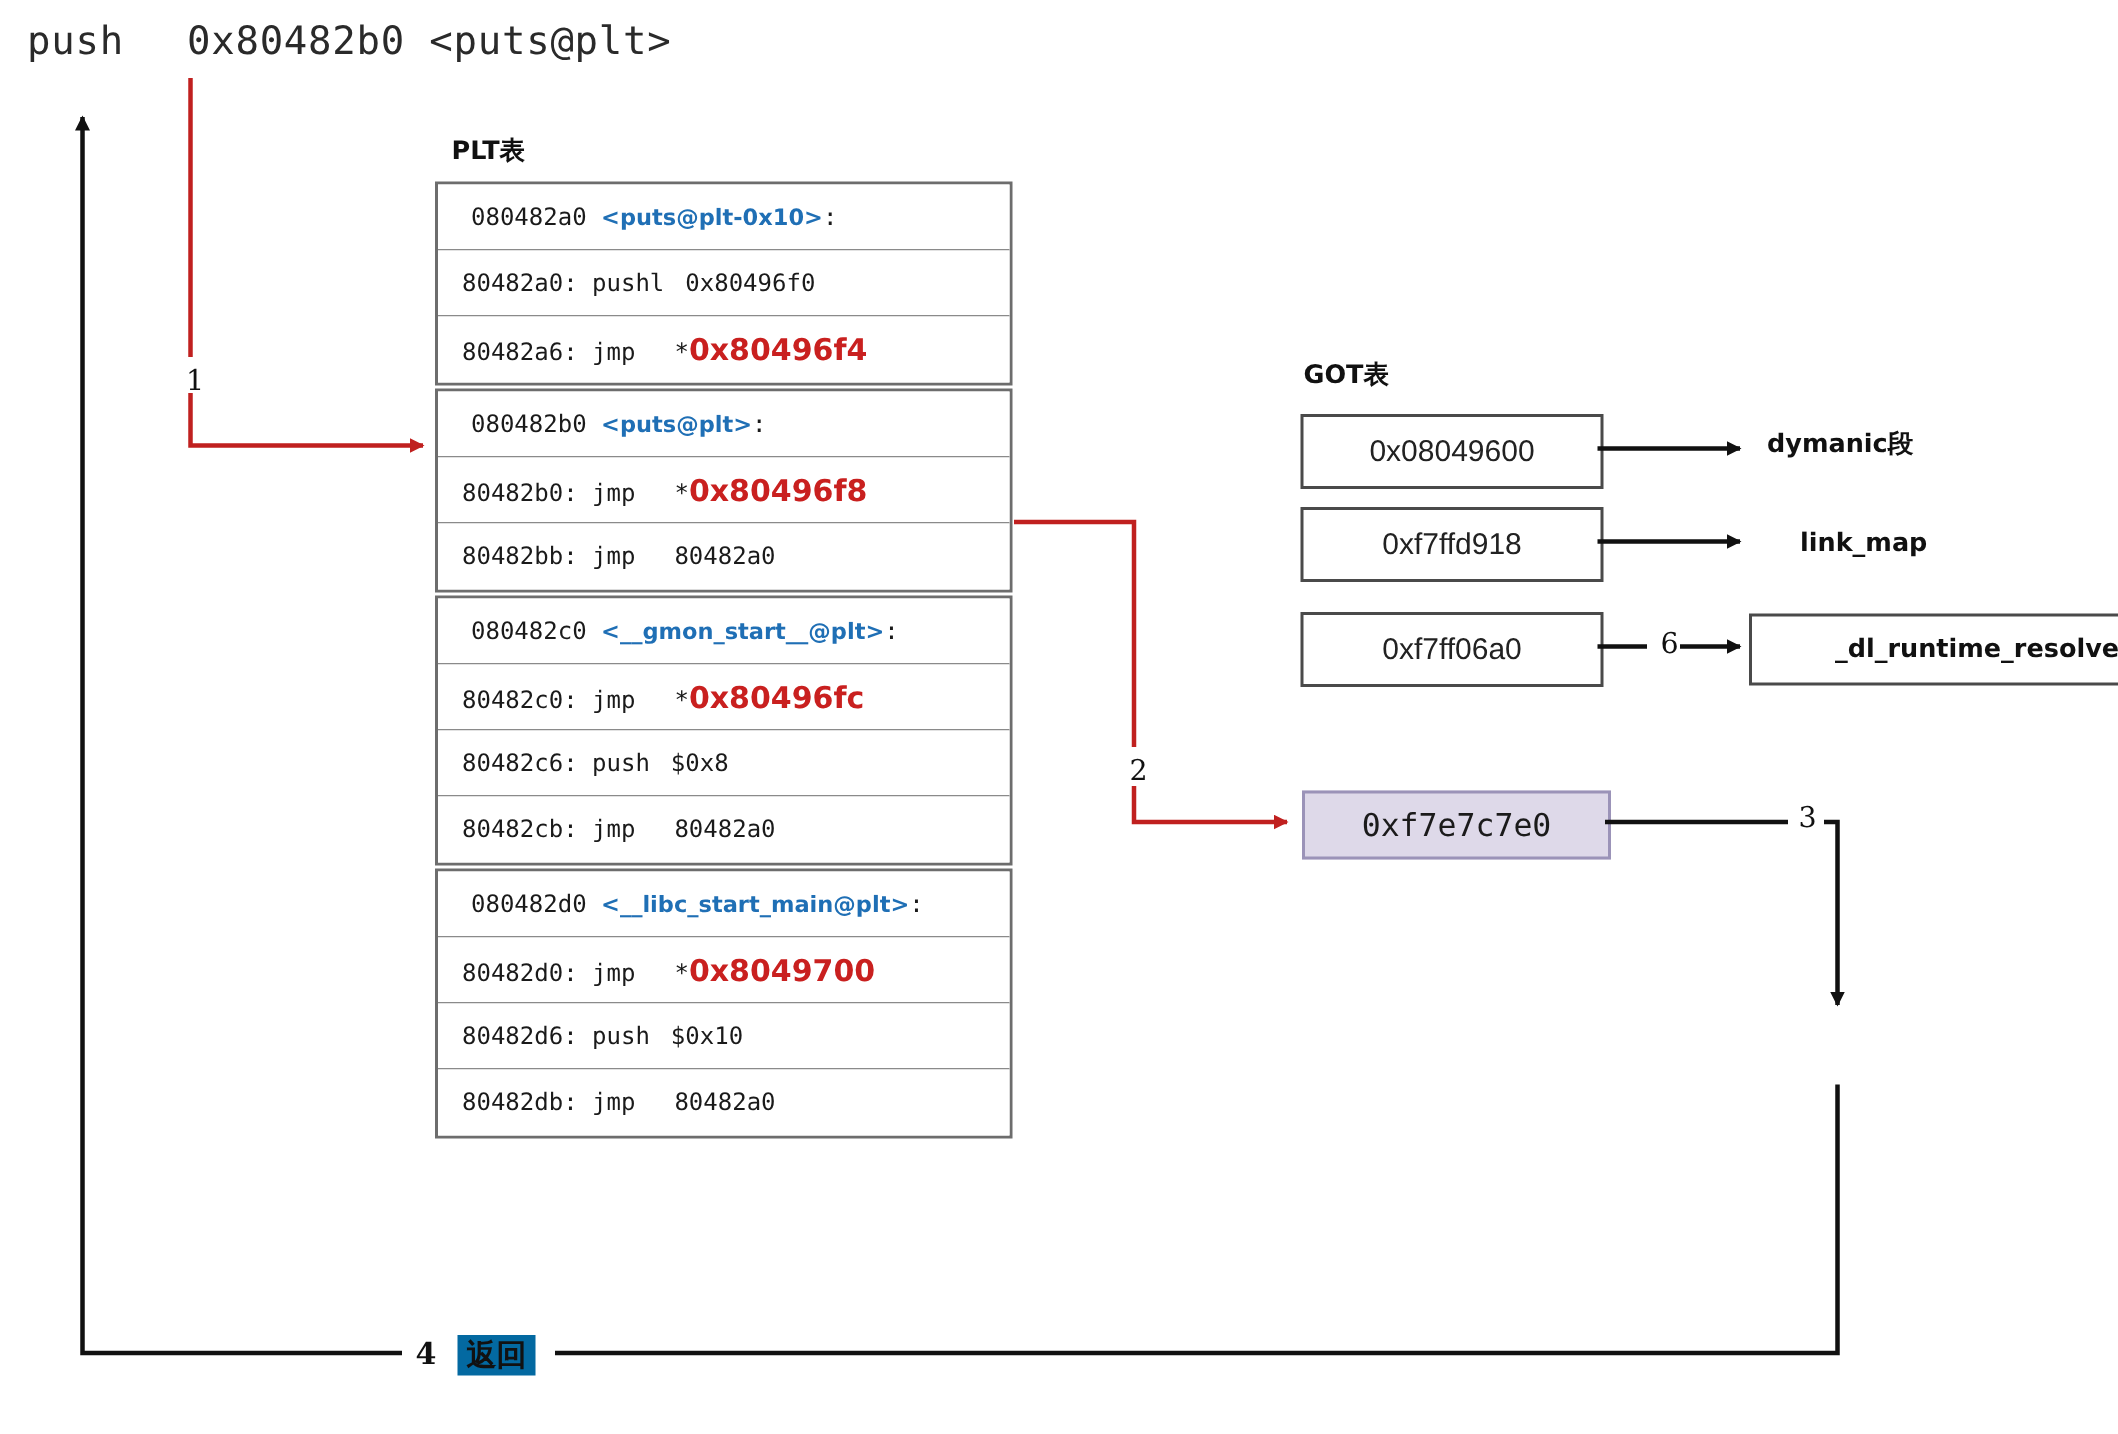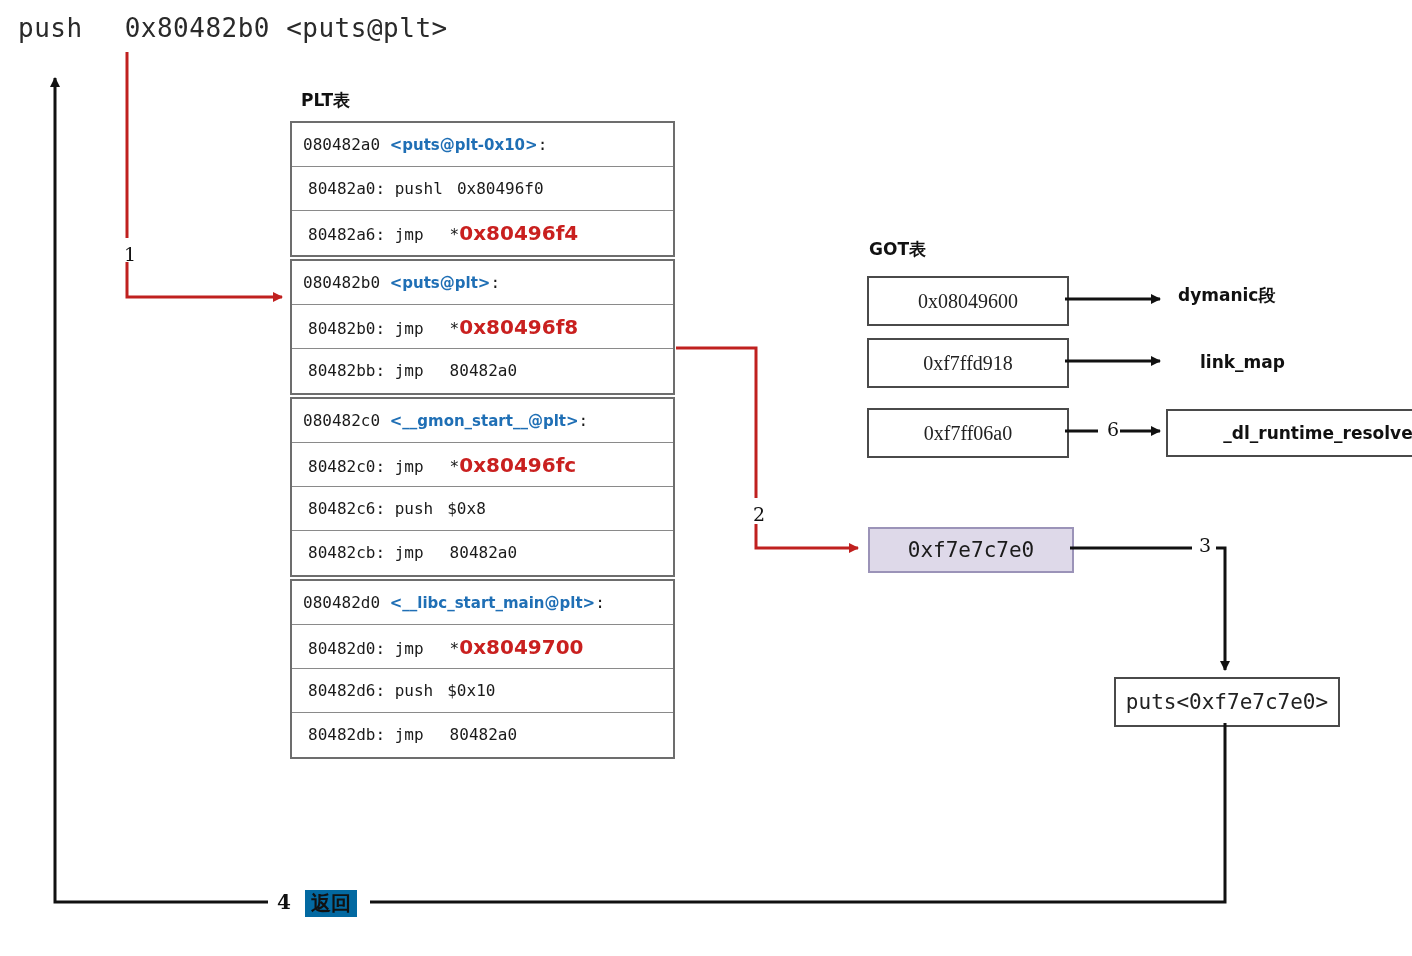--- a/index.html
+++ b/index.html
@@ -33,34 +33,34 @@
   .plt-group{border:2px solid #6d6d6d;border-bottom-width:2px;}
   .plt-group + .plt-group{border-top:2px solid #6d6d6d;margin-top:2px;}
   .plt-row{
     height:44px;line-height:44px;
     border-bottom:1px solid #8a8a8a;
     font-family:"DejaVu Sans Mono", monospace;
     font-size:16px;white-space:nowrap;overflow:hidden;
     padding-left:10px;box-sizing:border-box;background:#fff;
   }
   .plt-row:last-child{border-bottom:none;}
-  .plt-row.head{font-size:16px;padding-left:11px;}
+  .plt-row.head{font-size:16px;padding-left:22px;}
   .plt-row.ins{padding-left:16px;}
   .sym{color:#1f6fb5;font-family:"DejaVu Sans", sans-serif;font-weight:bold;font-size:15px;}
   .addr-red{color:#c9201f;font-family:"DejaVu Sans", sans-serif;font-weight:bold;font-size:20px;}
   .mn{display:inline-block;}
   .op-gap{display:inline-block;width:26px;}
   .op-gap-s{display:inline-block;width:14px;}
 
   
   .got-box{
     position:absolute;left:867px;width:198px;height:46px;
     border:2px solid #4a4a4a;background:#fff;
     display:flex;align-items:center;justify-content:center;
-    font-family:Liberation Serif, serif;font-size:20px;color:#222;text-align:center;
+    font-family:Liberation Sans, sans-serif;font-size:20px;color:#222;text-align:center;
   }
   #got-0{top:276px;}
   #got-1{top:338px;}
   #got-2{top:408px;}
 
   .got-label{
     position:absolute;font-family:"DejaVu Sans", sans-serif;
     font-weight:bold;font-size:17px;color:#111;white-space:nowrap;
   }
   #lbl-dynamic{left:1178px;top:284px;}
@@ -146,21 +146,20 @@
   <div class="got-box" id="got-0">0x08049600</div>
   <div class="got-box" id="got-1">0xf7ffd918</div>
   <div class="got-box" id="got-2">0xf7ff06a0</div>
 
   <div class="got-label" id="lbl-dynamic">dymanic段</div>
   <div class="got-label" id="lbl-linkmap">link_map</div>
   <div class="resolve-box">_dl_runtime_resolve</div>
 
   <div class="hl-box">0xf7e7c7e0</div>
 
-  <div class="puts-box">puts&lt;0xf7e7c7e0&gt;</div>
 
   <div class="step" id="step-1">1</div>
   <div class="step" id="step-2">2</div>
   <div class="step" id="step-3">3</div>
   <div class="step" id="step-6">6</div>
   <div class="step" id="step-4">4</div>
   <div id="ret-label">返回</div>
 
   <svg class="wires" viewBox="0 0 1412 956">
     <defs>

